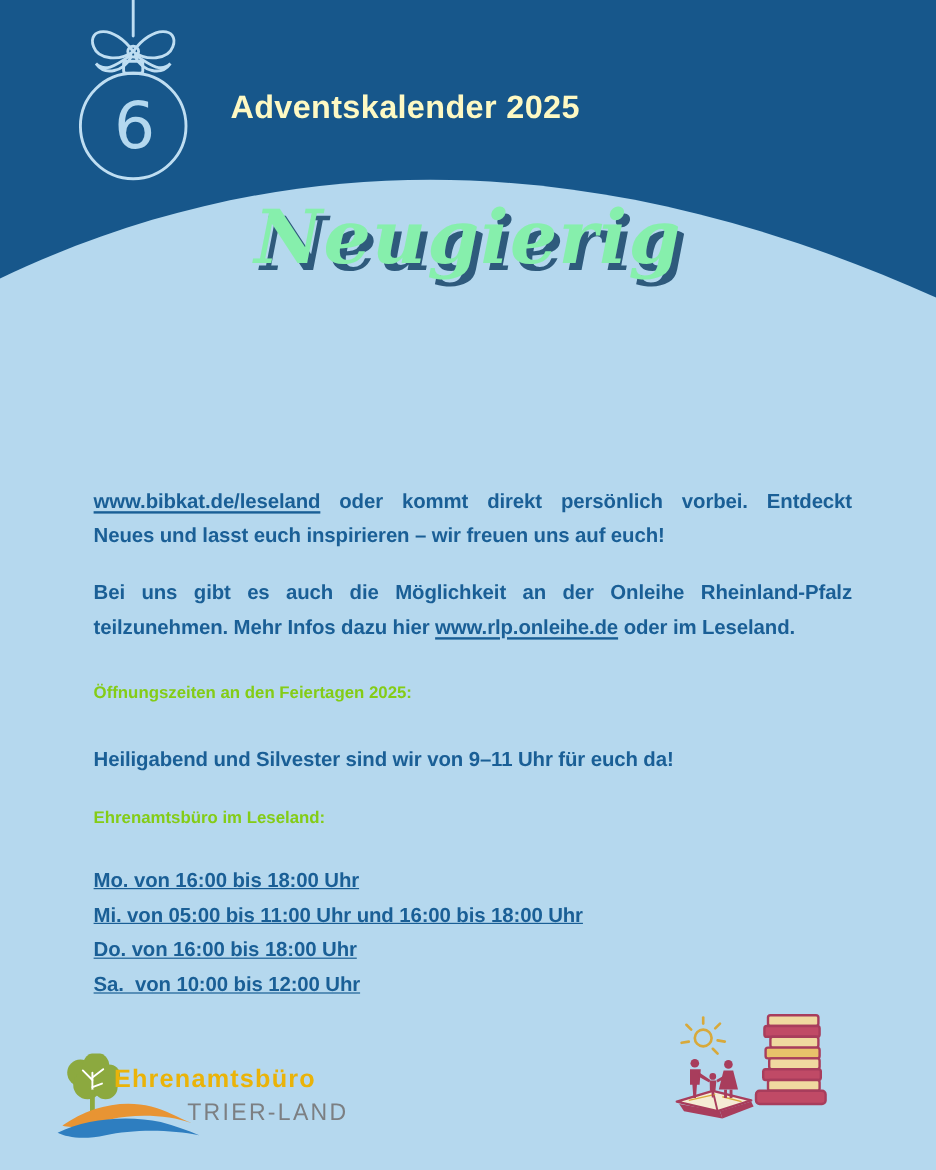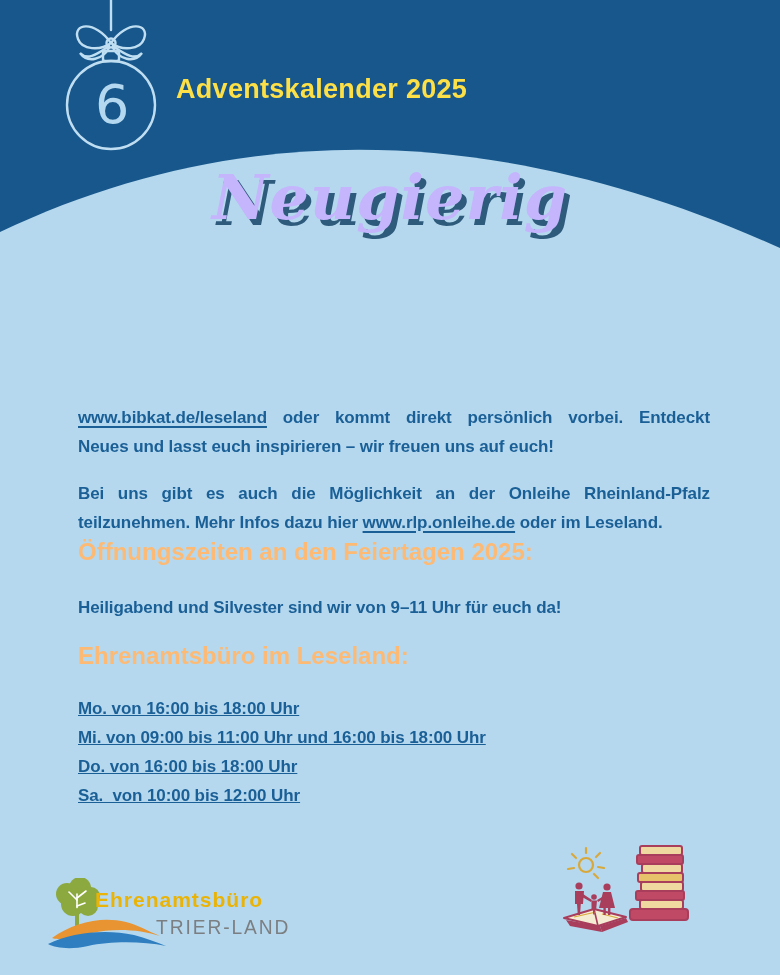--- a/index.html
+++ b/index.html
@@ -12,42 +12,42 @@
 
   
   .ornament{position:absolute;left:45px;top:0;width:132px;height:152px;}
   .ornament svg{display:block;}
   .ornament .day{
     font-family:"DejaVu Sans",sans-serif;font-weight:400;font-size:54px;
     fill:#b4d8ef;
   }
 
   .kicker{
-    position:absolute;left:176px;top:74px;
-    color:#fde047;font-size:27px;font-weight:bold;letter-spacing:.3px;
+    position:absolute;left:192px;top:74px;
+    color:#fef9c3;font-size:27px;font-weight:bold;letter-spacing:.3px;
   }
 
   .headline{
     position:absolute;left:0;top:150px;width:780px;text-align:center;
     font-family:"DejaVu Serif",serif;font-style:italic;font-weight:bold;
-    font-size:62px;line-height:95px;color:#c4b5fd;
+    font-size:62px;line-height:95px;color:#86efac;
     text-shadow:5px 6px 0 #2e5a7c;
     letter-spacing:1px;
   }
 
   .content{
     position:absolute;left:78px;top:403px;width:632px;
     color:#1a5f96;font-weight:bold;font-size:17px;line-height:29px;
     letter-spacing:-0.1px;
   }
   .content p{margin:0;}
   .jline{text-align:justify;text-align-last:justify;}
   .sp{margin-top:18px !important;}
   .content h2{
-    margin:2px 0 0 0;font-size:24px;line-height:26px;color:#fdba74;
+    margin:27px 0 0 0;font-size:14px;line-height:26px;color:#84cc16;
     font-weight:bold;letter-spacing:0;
   }
   .note{margin-top:28px !important;}
   .h2b{margin-top:21px !important;}
   .hours{margin-top:25px;text-decoration:underline;}
   .hline{white-space:pre-wrap;line-height:29px;}
   .link{text-decoration:underline;text-underline-offset:3px;text-decoration-thickness:2px;cursor:pointer;}
 
   
   .logo{position:absolute;left:46px;top:876px;width:250px;height:80px;}
@@ -102,21 +102,21 @@
 
     <p class="jline sp">Bei uns gibt es auch die Möglichkeit an der Onleihe Rheinland-Pfalz</p>
     <p><span>teilzunehmen. Mehr Infos dazu hier</span> <span class="link">www.rlp.onleihe.de</span> <span>oder im Leseland.</span></p>
 
     <h2>Öffnungszeiten an den Feiertagen 2025:</h2>
     <p class="note">Heiligabend und Silvester sind wir von 9–11 Uhr für euch da!</p>
 
     <h2 class="h2b">Ehrenamtsbüro im Leseland:</h2>
     <div class="hours">
       <div class="hline">Mo. von 16:00 bis 18:00 Uhr</div>
-      <div class="hline">Mi. von 09:00 bis 11:00 Uhr und 16:00 bis 18:00 Uhr</div>
+      <div class="hline">Mi. von 05:00 bis 11:00 Uhr und 16:00 bis 18:00 Uhr</div>
       <div class="hline">Do. von 16:00 bis 18:00 Uhr</div>
       <div class="hline">Sa.  von 10:00 bis 12:00 Uhr</div>
     </div>
   </div>
 
   <div class="logo">
     <svg class="logo-art" viewBox="0 0 130 76" width="130" height="76">
       <g>
         <g fill="#8ca93f">
           <circle cx="21" cy="16" r="11"></circle>

